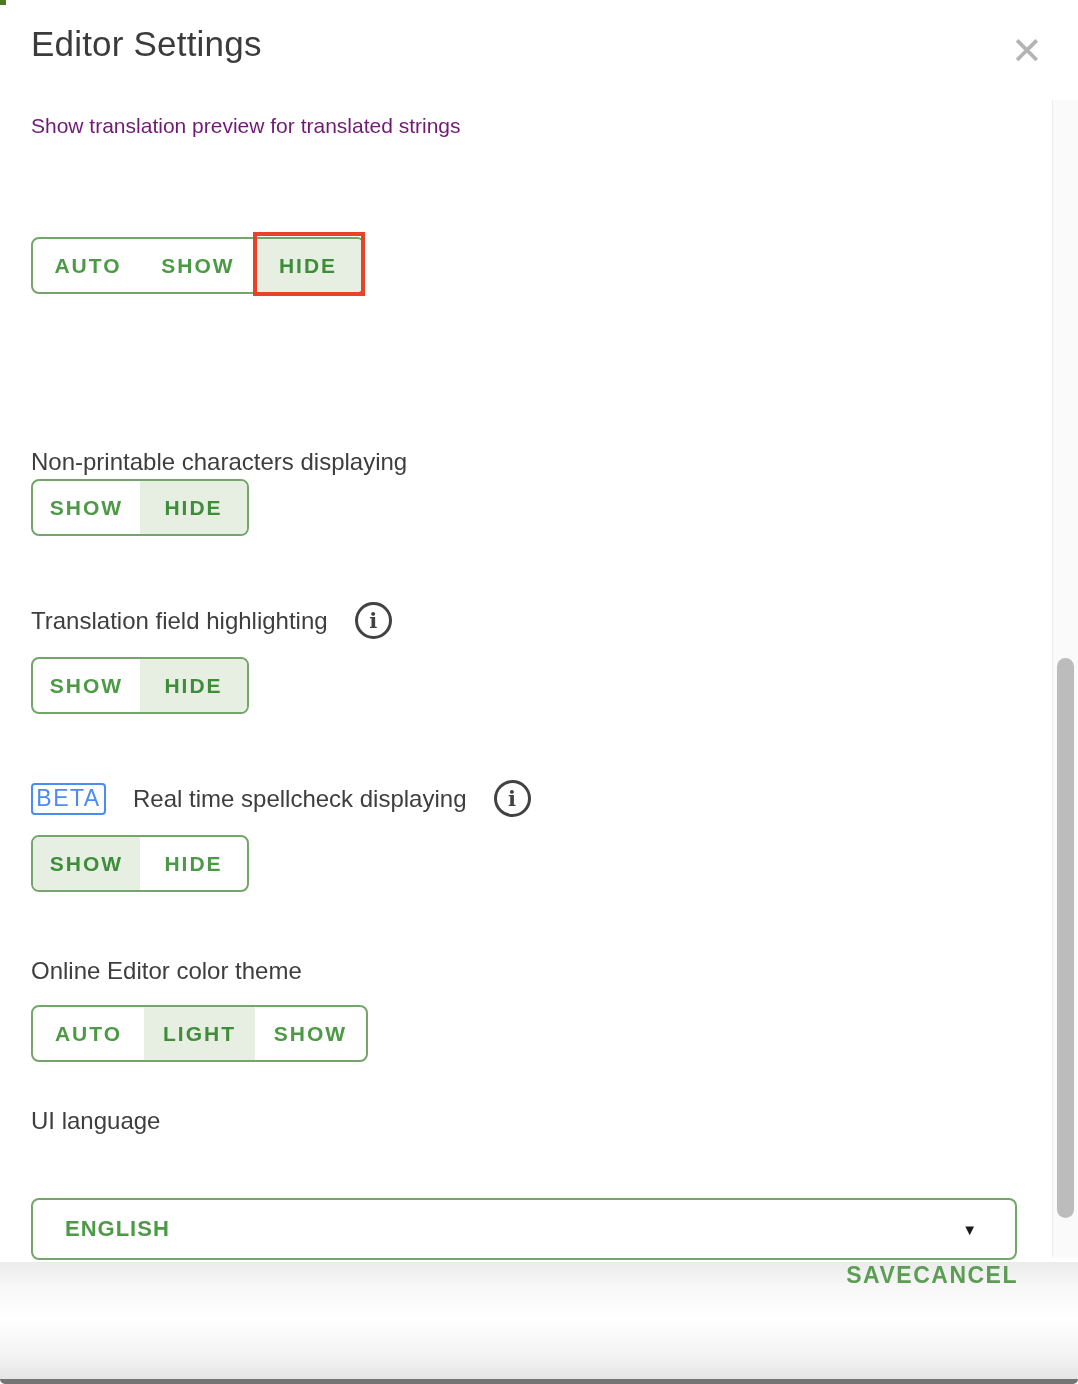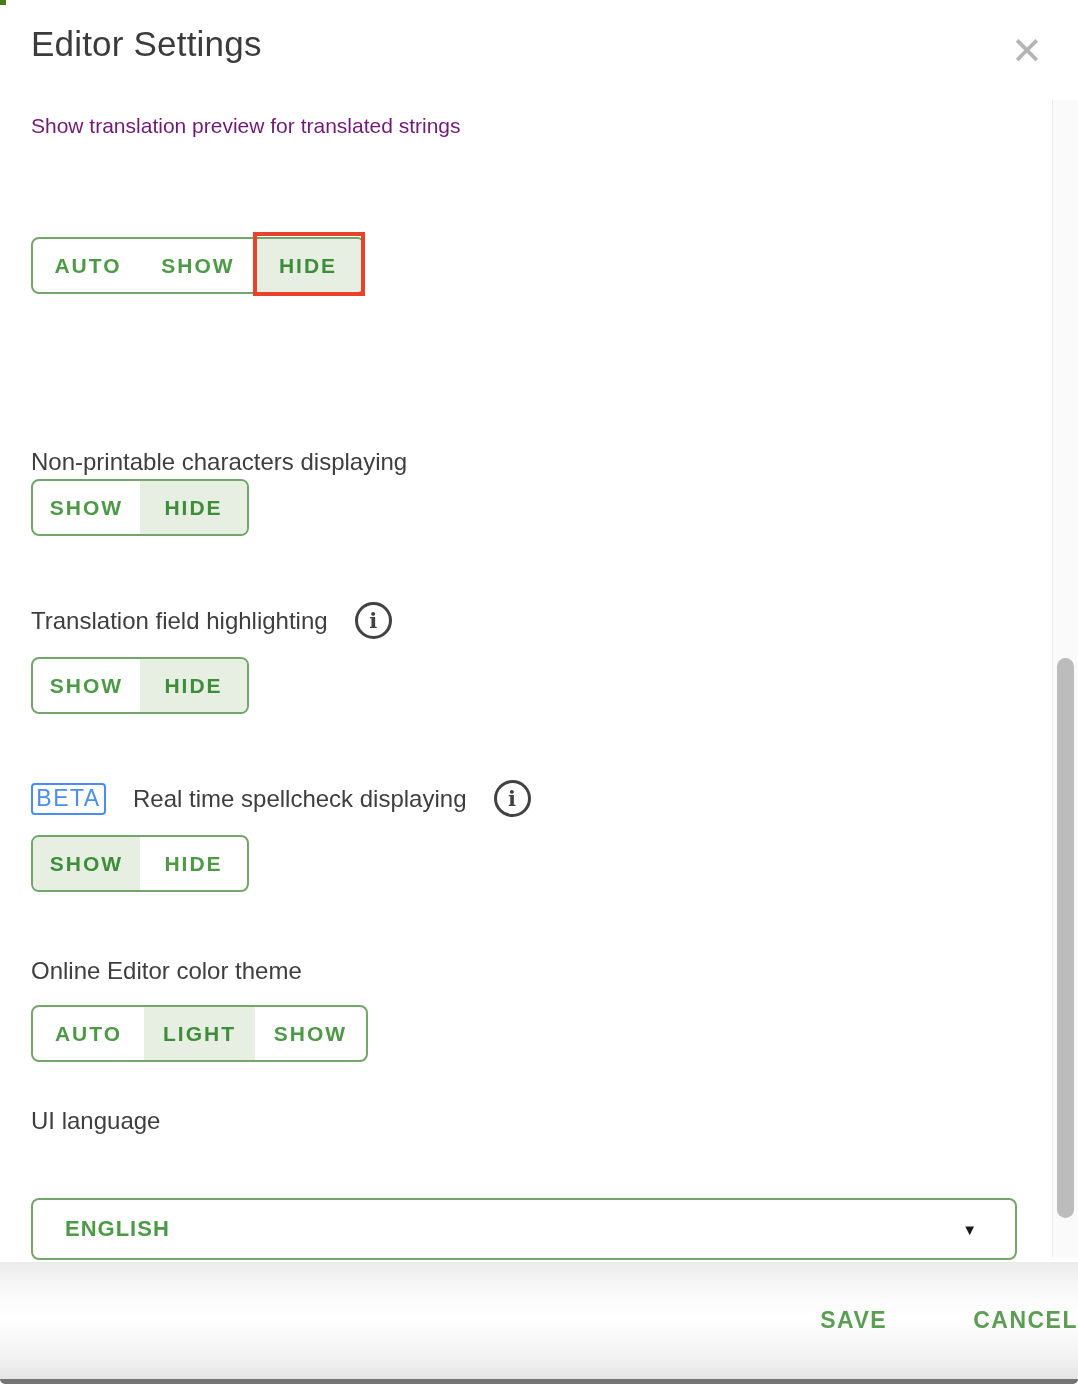--- a/index.html
+++ b/index.html
@@ -105,22 +105,22 @@
   }
   .scrollbar-thumb {
     position: absolute; left: 4px; top: 558px; width: 17px; height: 560px;
     background: #bcbcbc; border-radius: 9px; cursor: grab;
   }
 
   .footer {
     position: absolute; left: 0; right: 0; top: 1262px; height: 117px;
     background: linear-gradient(180deg, #ebebeb 0%, #f8f8f8 22%, #ffffff 48%,
                                 #f3f3f3 80%, #e5e5e5 100%);
-    display: flex; align-items: center; justify-content: flex-end;
-    gap: 86px; 
+    display: flex; align-items: flex-start; justify-content: flex-end;
+    padding-right: 60px;
   }
   .text-btn {
     background: none; border: none; cursor: pointer;
     font-family: "Liberation Sans", sans-serif;
     font-size: 23px; font-weight: 700; letter-spacing: 1.5px; color: #5b9e53;
   }
   .bottom-edge {
     position: absolute; left: 0; right: 0; bottom: 0; height: 5px;
     background: #747474; border-radius: 0 0 7px 7px;
   }

